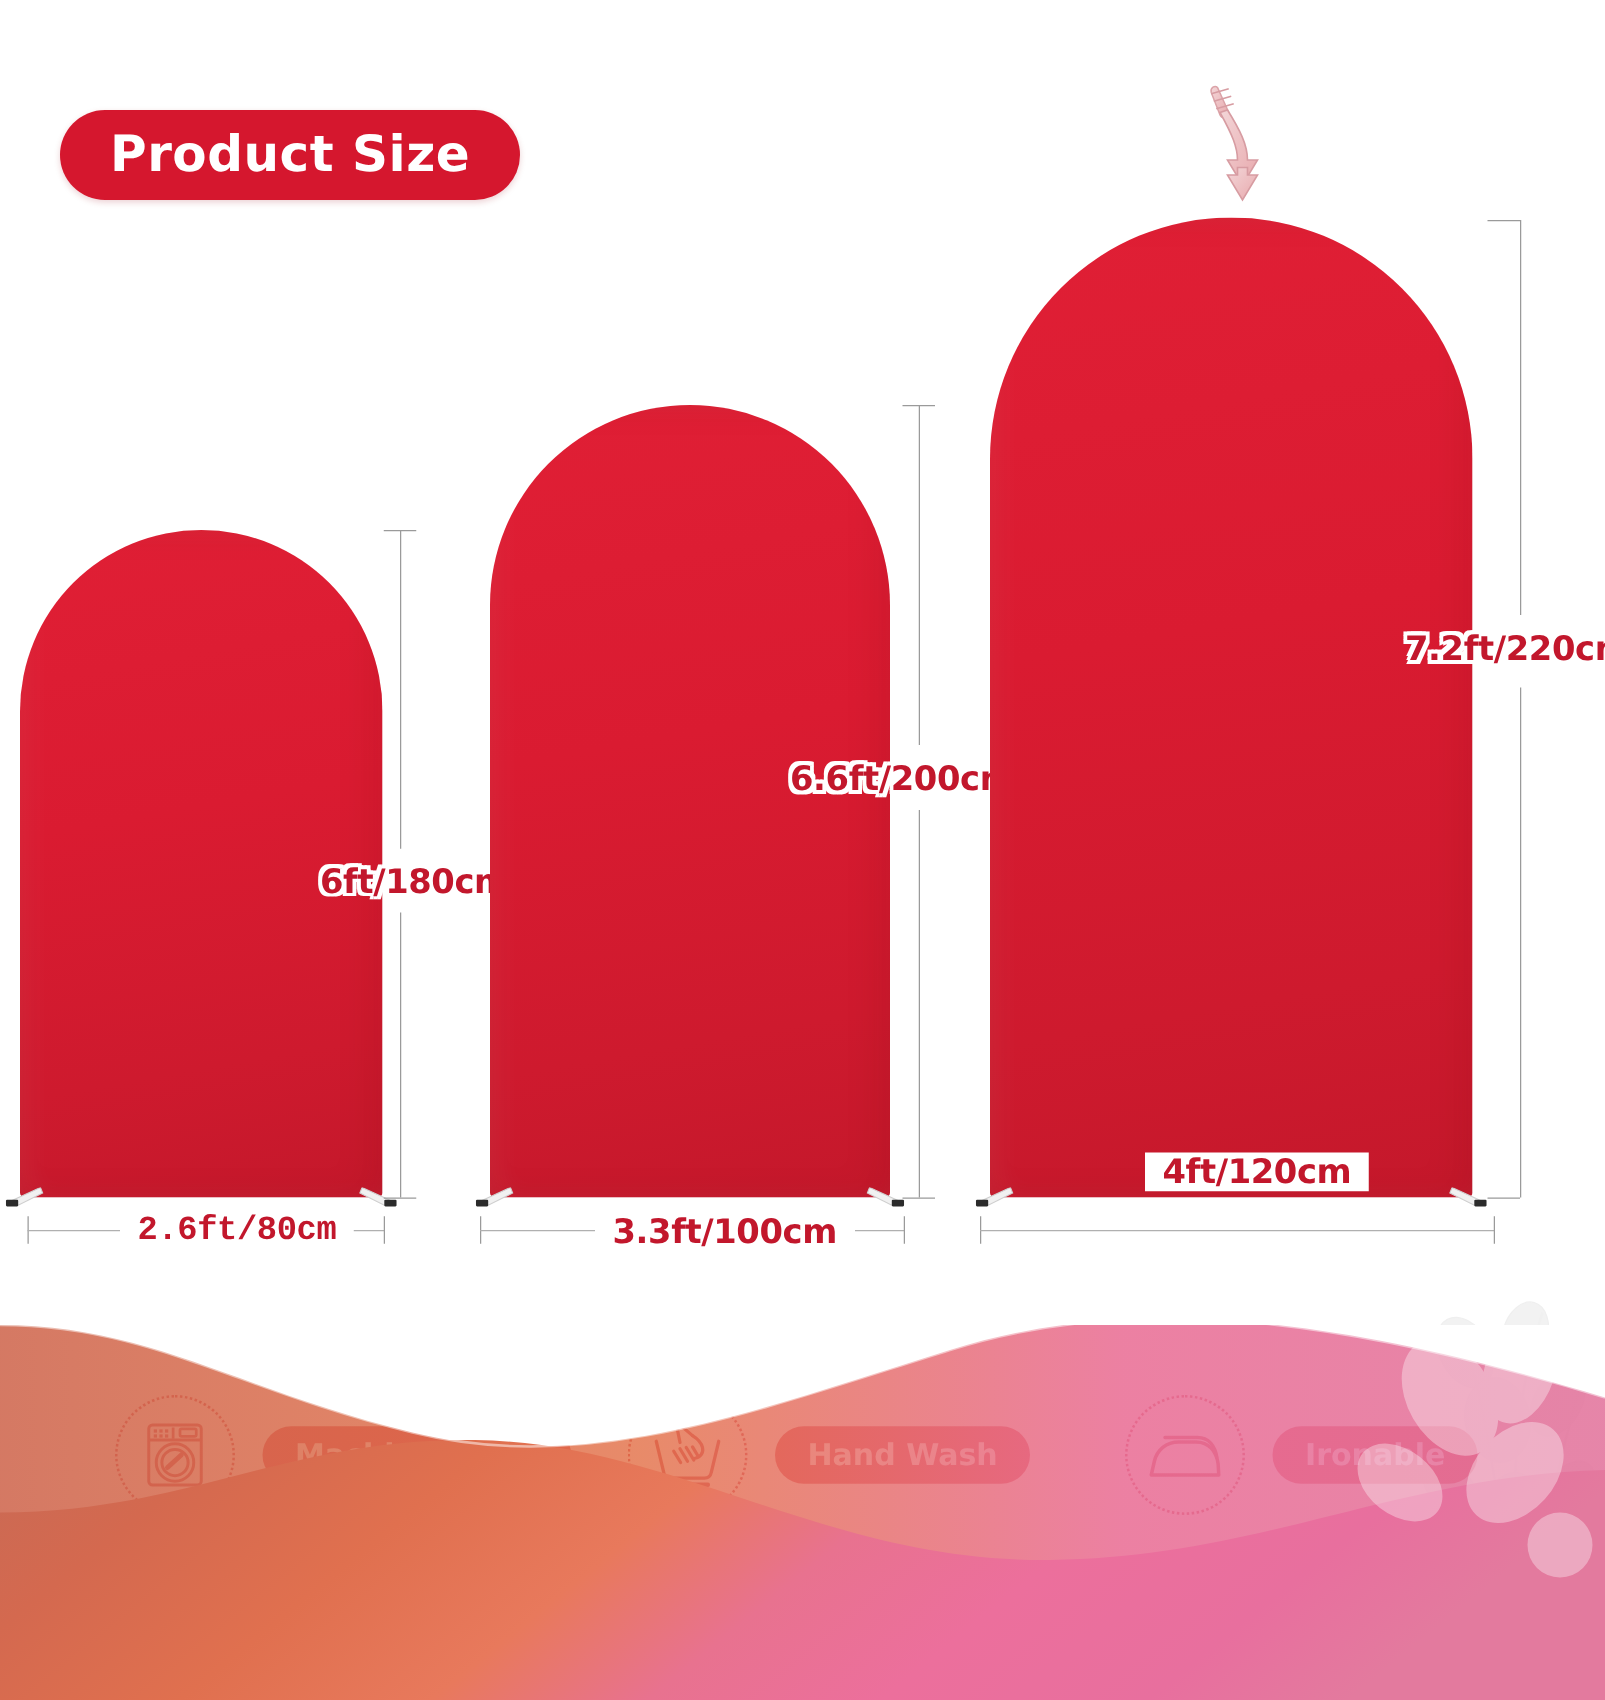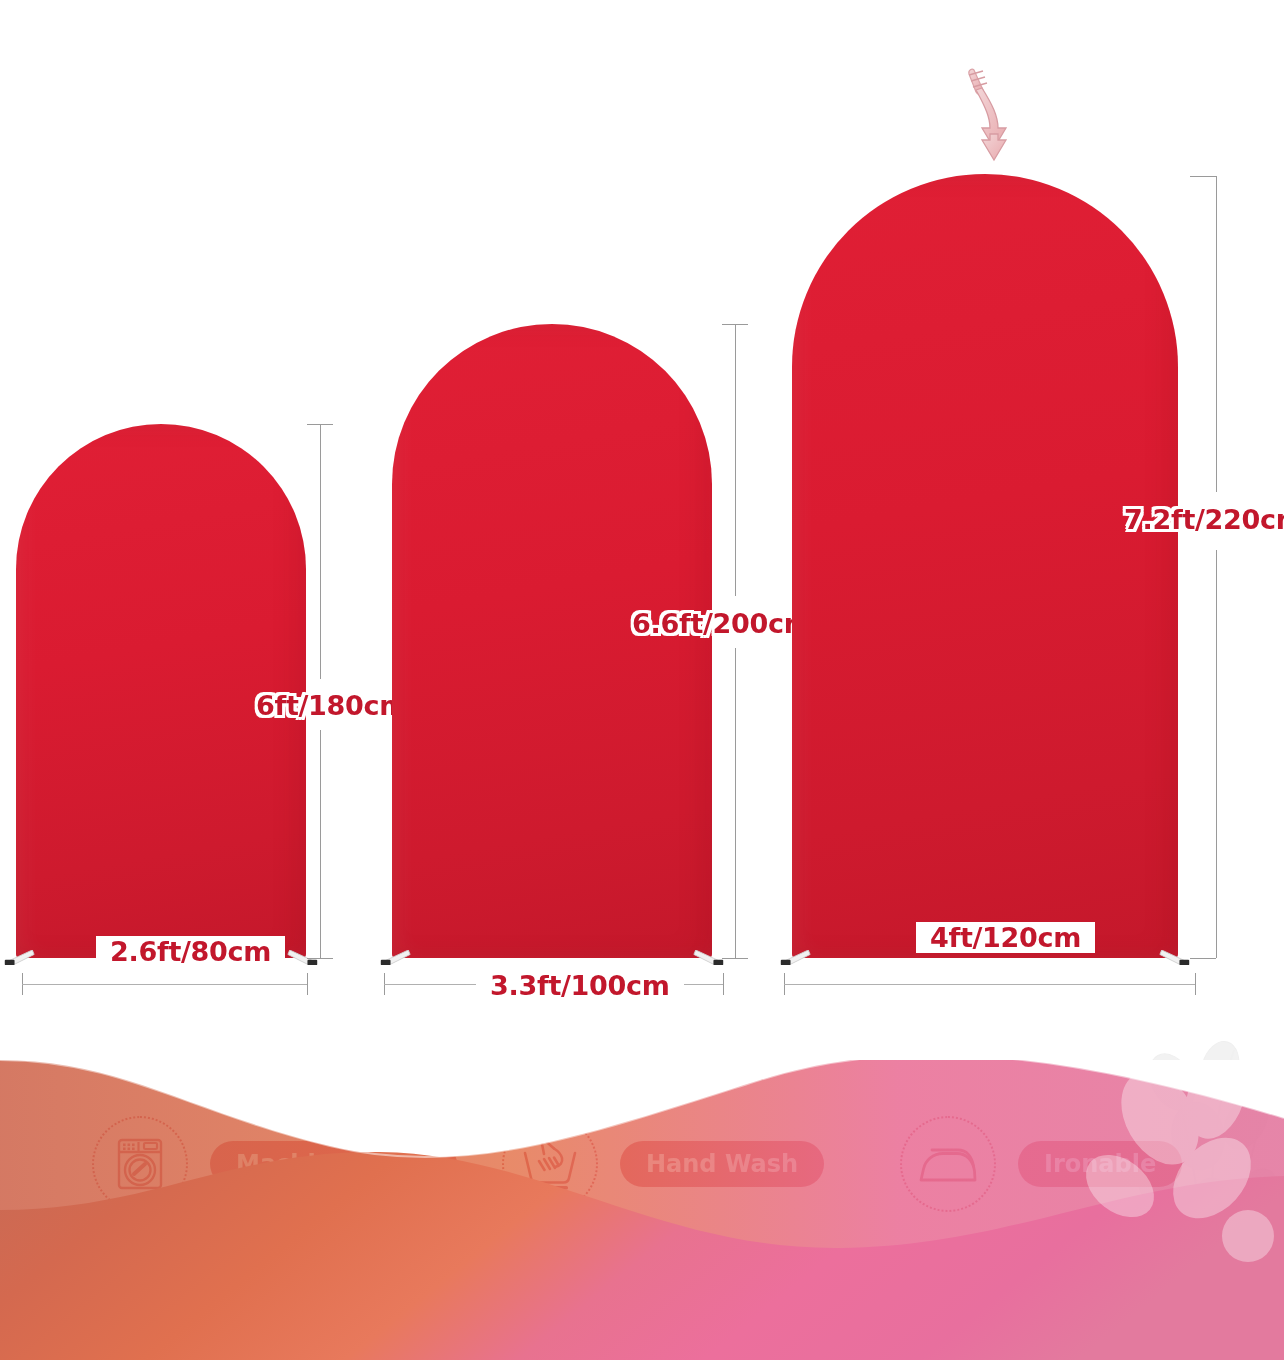--- a/index.html
+++ b/index.html
@@ -108,20 +108,23 @@
       <circle cx="104" cy="300" r="22"></circle>
       <circle cx="104" cy="300" r="13" fill="#f2f2f2"></circle>
     </g>
     <g stroke="#e4e4e4" stroke-width="2" fill="none">
       <path d="M120 10 C100 70 90 150 104 300"></path>
       <path d="M60 40 C80 110 88 190 104 300"></path>
       <path d="M150 70 C132 130 116 210 104 300"></path>
     </g>
   </svg>
 
+  <div class="title-pill">
+    <span>Product Size</span>
+  </div>
 
   <svg class="zipper" viewBox="0 0 70 120">
     <defs>
       <linearGradient id="zg" x1="0" y1="0" x2="1" y2="1">
         <stop offset="0%" stop-color="#f3d6d8"></stop>
         <stop offset="100%" stop-color="#e8a9ad"></stop>
       </linearGradient>
     </defs>
     <path d="M22 4 C20 2 16 4 17 8 L24 26 C26 30 32 28 31 24 Z" fill="url(#zg)" stroke="#dba3a8" stroke-width="1.2"></path>
     <path d="M17 9 L31 5 M19 15 L33 11 M21 21 L35 17" stroke="#d79ca2" stroke-width="1.4" fill="none"></path>
@@ -144,21 +147,21 @@
 
   <div class="vcap" style="left:307px;top:424px;"></div>
   <div class="vline" style="left:320px;top:424px;height:255px;"></div>
   <div class="vline" style="left:320px;top:730px;height:228px;"></div>
   <div class="vcap" style="left:307px;top:958px;"></div>
   <div class="h-label" style="left:256px;top:690px;">6ft/180cm</div>
 
   <div class="hcap" style="left:22px;top:973px;"></div>
   <div class="hline" style="left:22px;top:984px;width:286px;"></div>
   <div class="hcap" style="left:307px;top:973px;"></div>
-  <div class="w-label" style="left:96px;top:936px;">2.6ft/80cm</div>
+  <div class="w-label" style="left:96px;top:970px;font-family:Liberation Mono, monospace;">2.6ft/80cm</div>
 
   <div class="arch" style="left:392px;top:324px;width:320px;height:634px;
               border-radius:160px 160px 4px 4px;overflow:hidden;">
     <div class="panel"></div>
   </div>
   <svg class="foot left" style="left:378px;top:950px;" viewBox="0 0 34 18">
     <path d="M32 0 L6 12 L2 16 L12 16 L34 5 Z" fill="#f1f1f1" stroke="#cfcfcf" stroke-width="1"></path>
     <rect x="1" y="11" width="11" height="6" rx="1" fill="#2b2b2b"></rect>
   </svg>
   <svg class="foot right" style="left:692px;top:950px;" viewBox="0 0 34 18">

